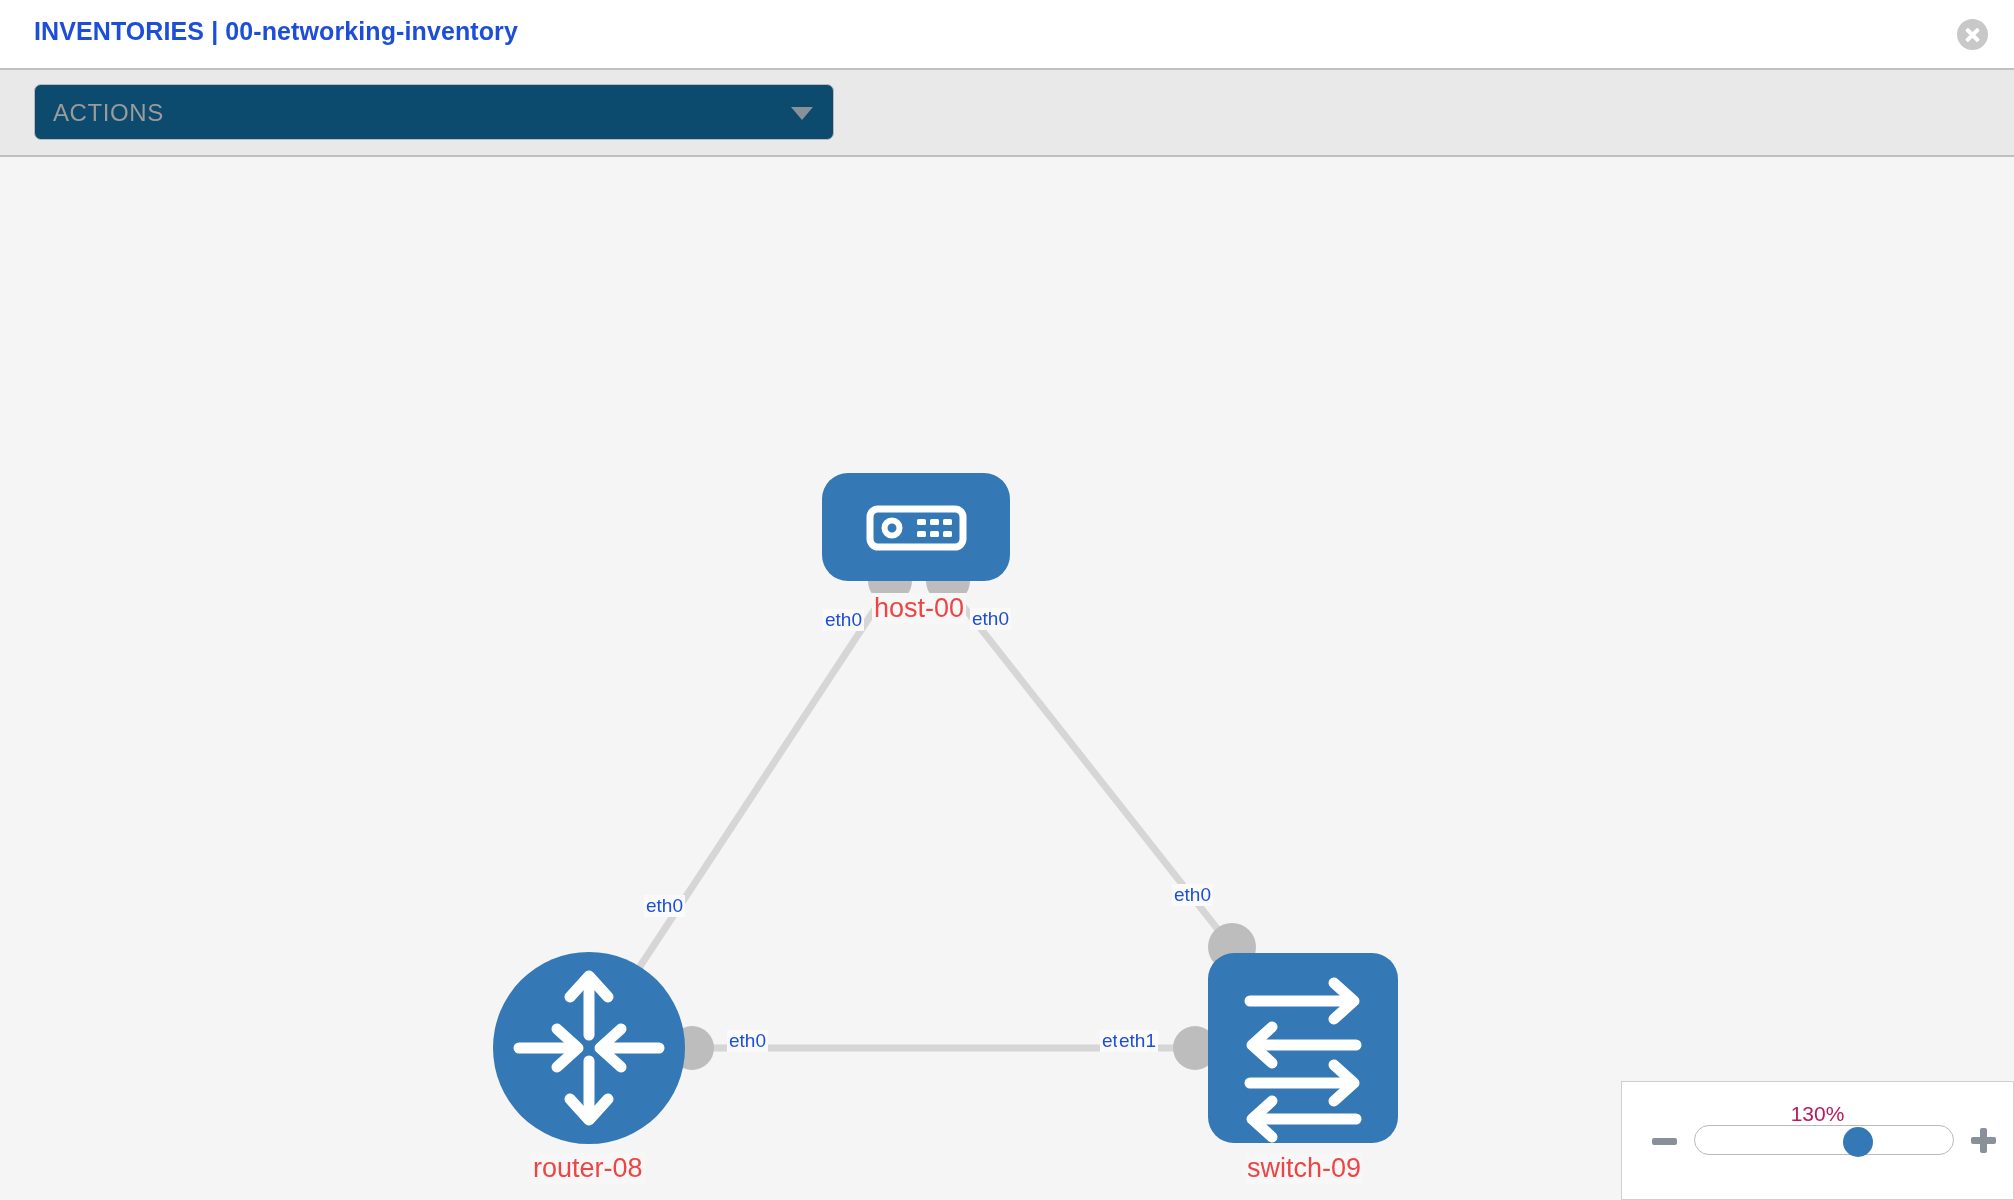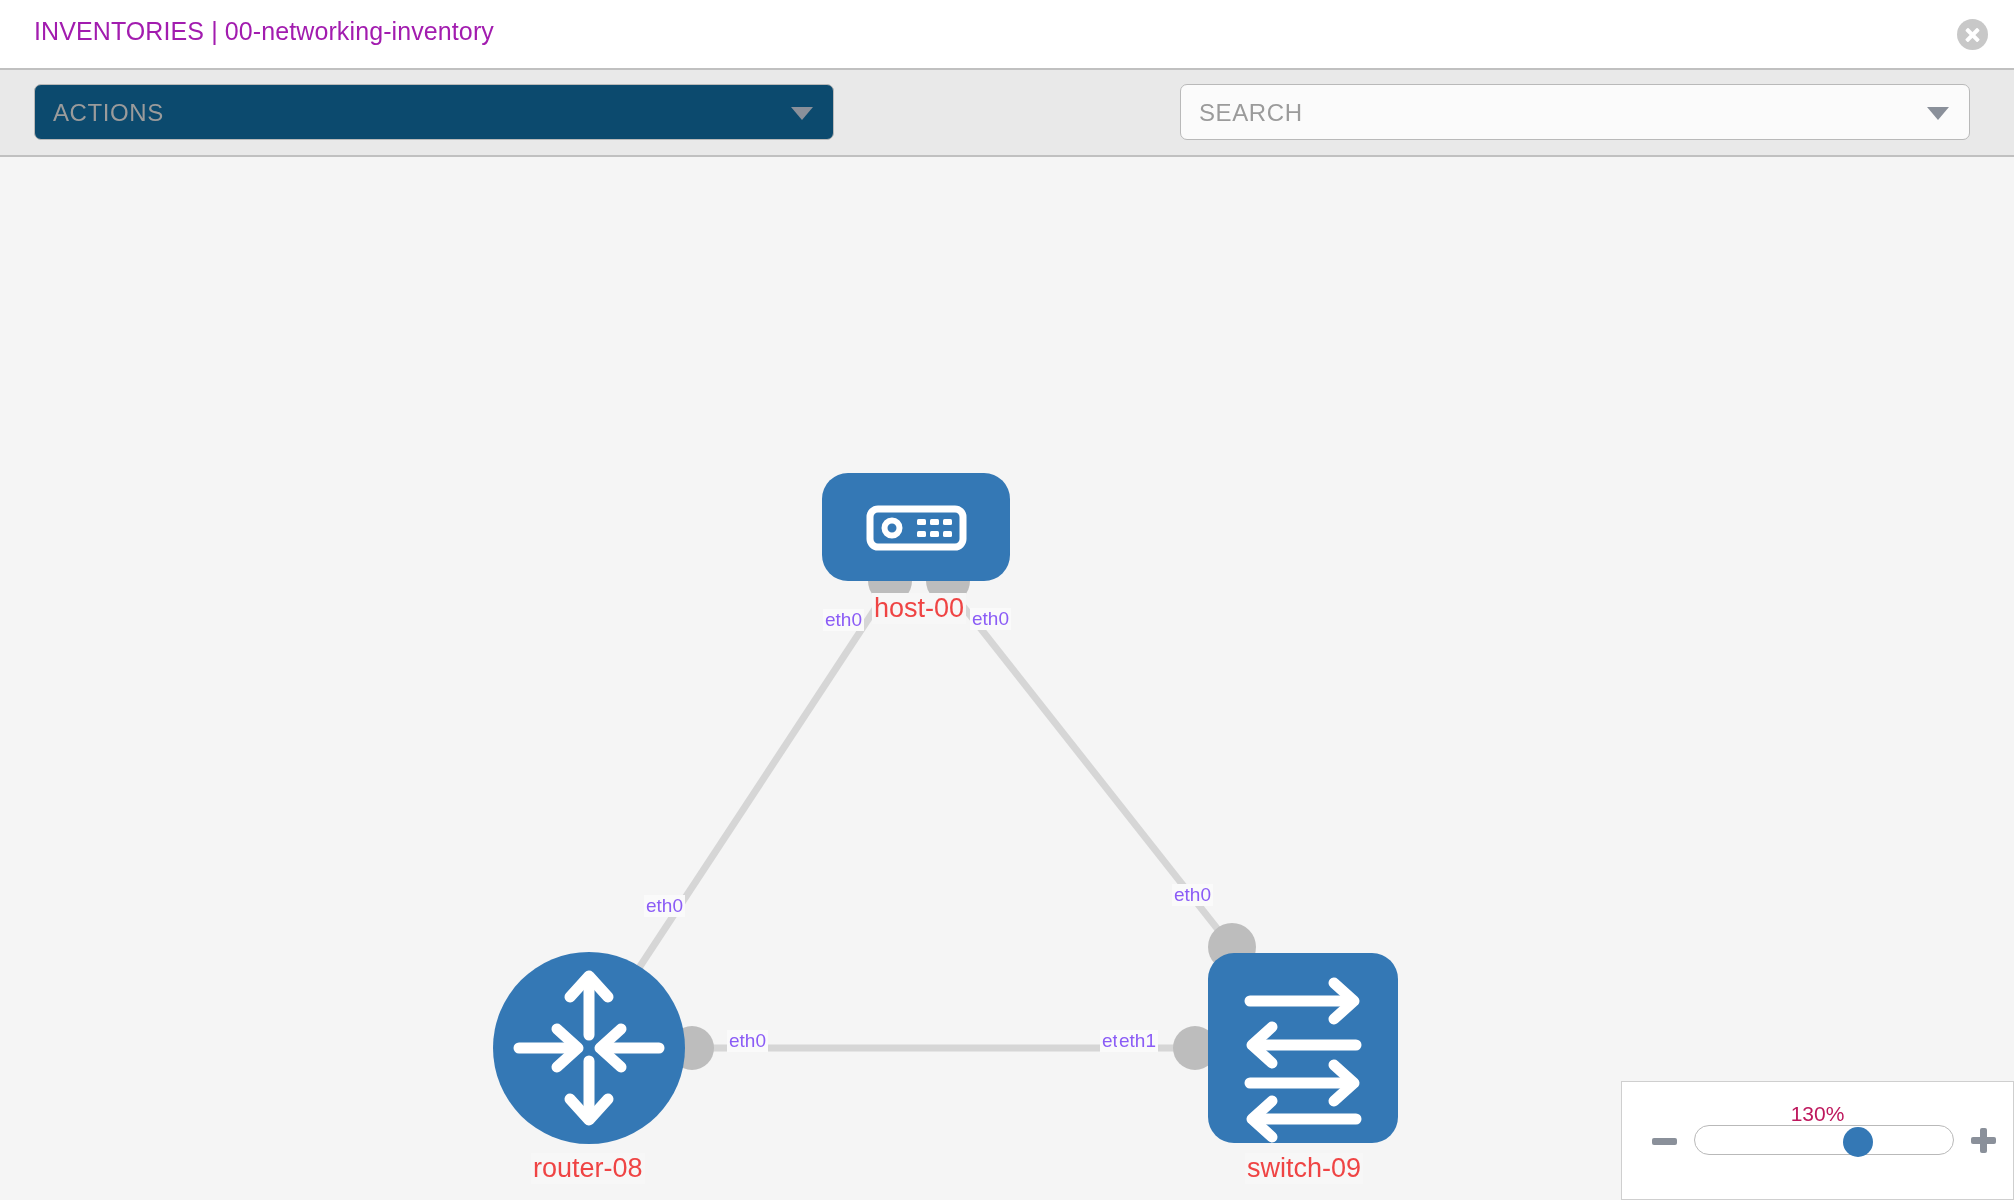--- a/index.html
+++ b/index.html
@@ -22,22 +22,22 @@
     width: 2014px;
     height: 68px;
     background: #ffffff;
     box-sizing: border-box;
   }
   #page-title {
     position: absolute;
     left: 34px;
     top: 17px;
     font-size: 25px;
-    font-weight: normal;
-    color: #a21caf;
+    font-weight: bold;
+    color: #1d4ed8;
     letter-spacing: 0.1px;
     white-space: nowrap;
   }
   #close-button {
     position: absolute;
     right: 26px;
     top: 19px;
     width: 31px;
     height: 31px;
     border-radius: 50%;
@@ -160,21 +160,21 @@
     position: absolute;
     font-size: 27px;
     color: #ef4444;
     background: #f7f7f7;
     white-space: nowrap;
     padding: 0 2px;
   }
   .iface-label {
     position: absolute;
     font-size: 19px;
-    color: #8b5cf6;
+    color: #1d4ed8;
     background: #fafafa;
     white-space: nowrap;
     padding: 0 2px;
   }
 
   
   #zoom-panel {
     position: absolute;
     left: 1621px;
     top: 1081px;
@@ -272,24 +272,20 @@
 
   <svg id="key-icon" viewBox="0 0 42 42">
     <g fill="none" stroke="#8a909a" stroke-width="4" stroke-linecap="round">
       <circle cx="14" cy="15.5" r="8.5"></circle>
       <path d="M20.5 21.5 L36 35"></path>
       <path d="M30 29.5 L34.5 25.5"></path>
       <path d="M35 34 L39 30.5"></path>
     </g>
   </svg>
 
-  <div id="search-box">
-    <input id="search-input" type="text" placeholder="SEARCH" style="">
-    <span class="caret-down" id="search-caret"></span>
-  </div>
 </div>
 
 <div id="canvas">
 
   <svg id="topology-svg" viewBox="0 0 2014 1043">
 
     <g stroke="#d6d6d6" stroke-width="7" fill="none">
       <line x1="896" y1="420" x2="610" y2="855"></line>
       <line x1="940" y1="420" x2="1283" y2="855"></line>
       <line x1="620" y1="891" x2="1280" y2="891"></line>

